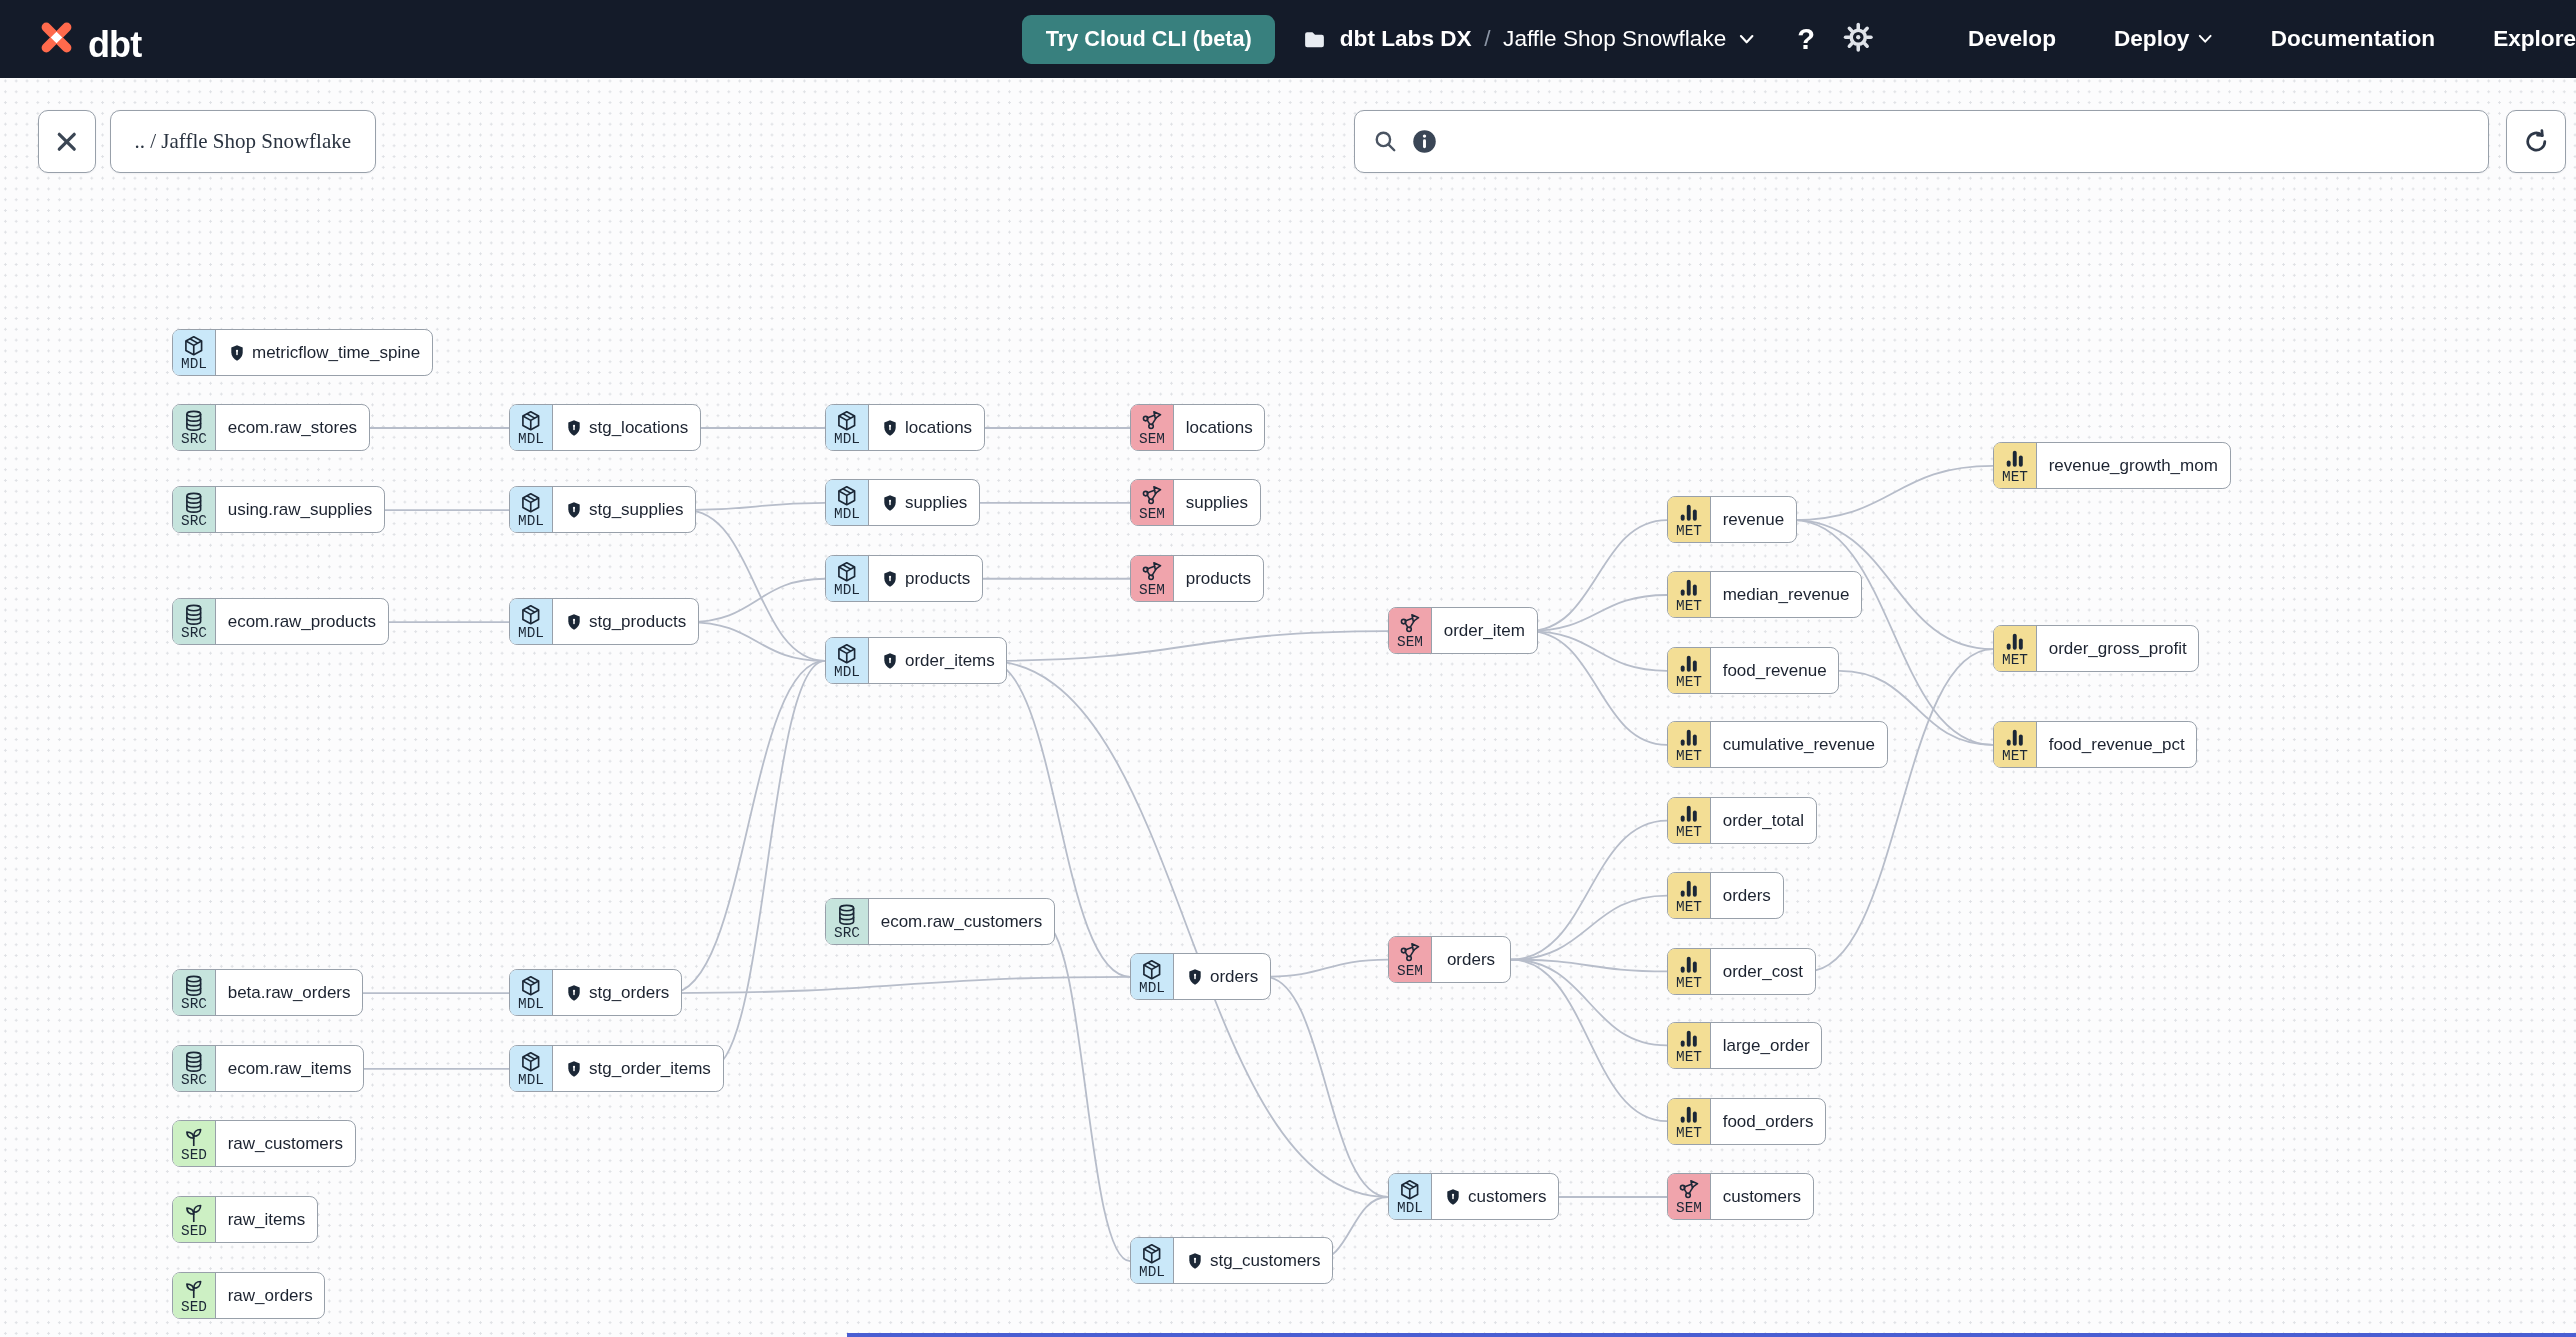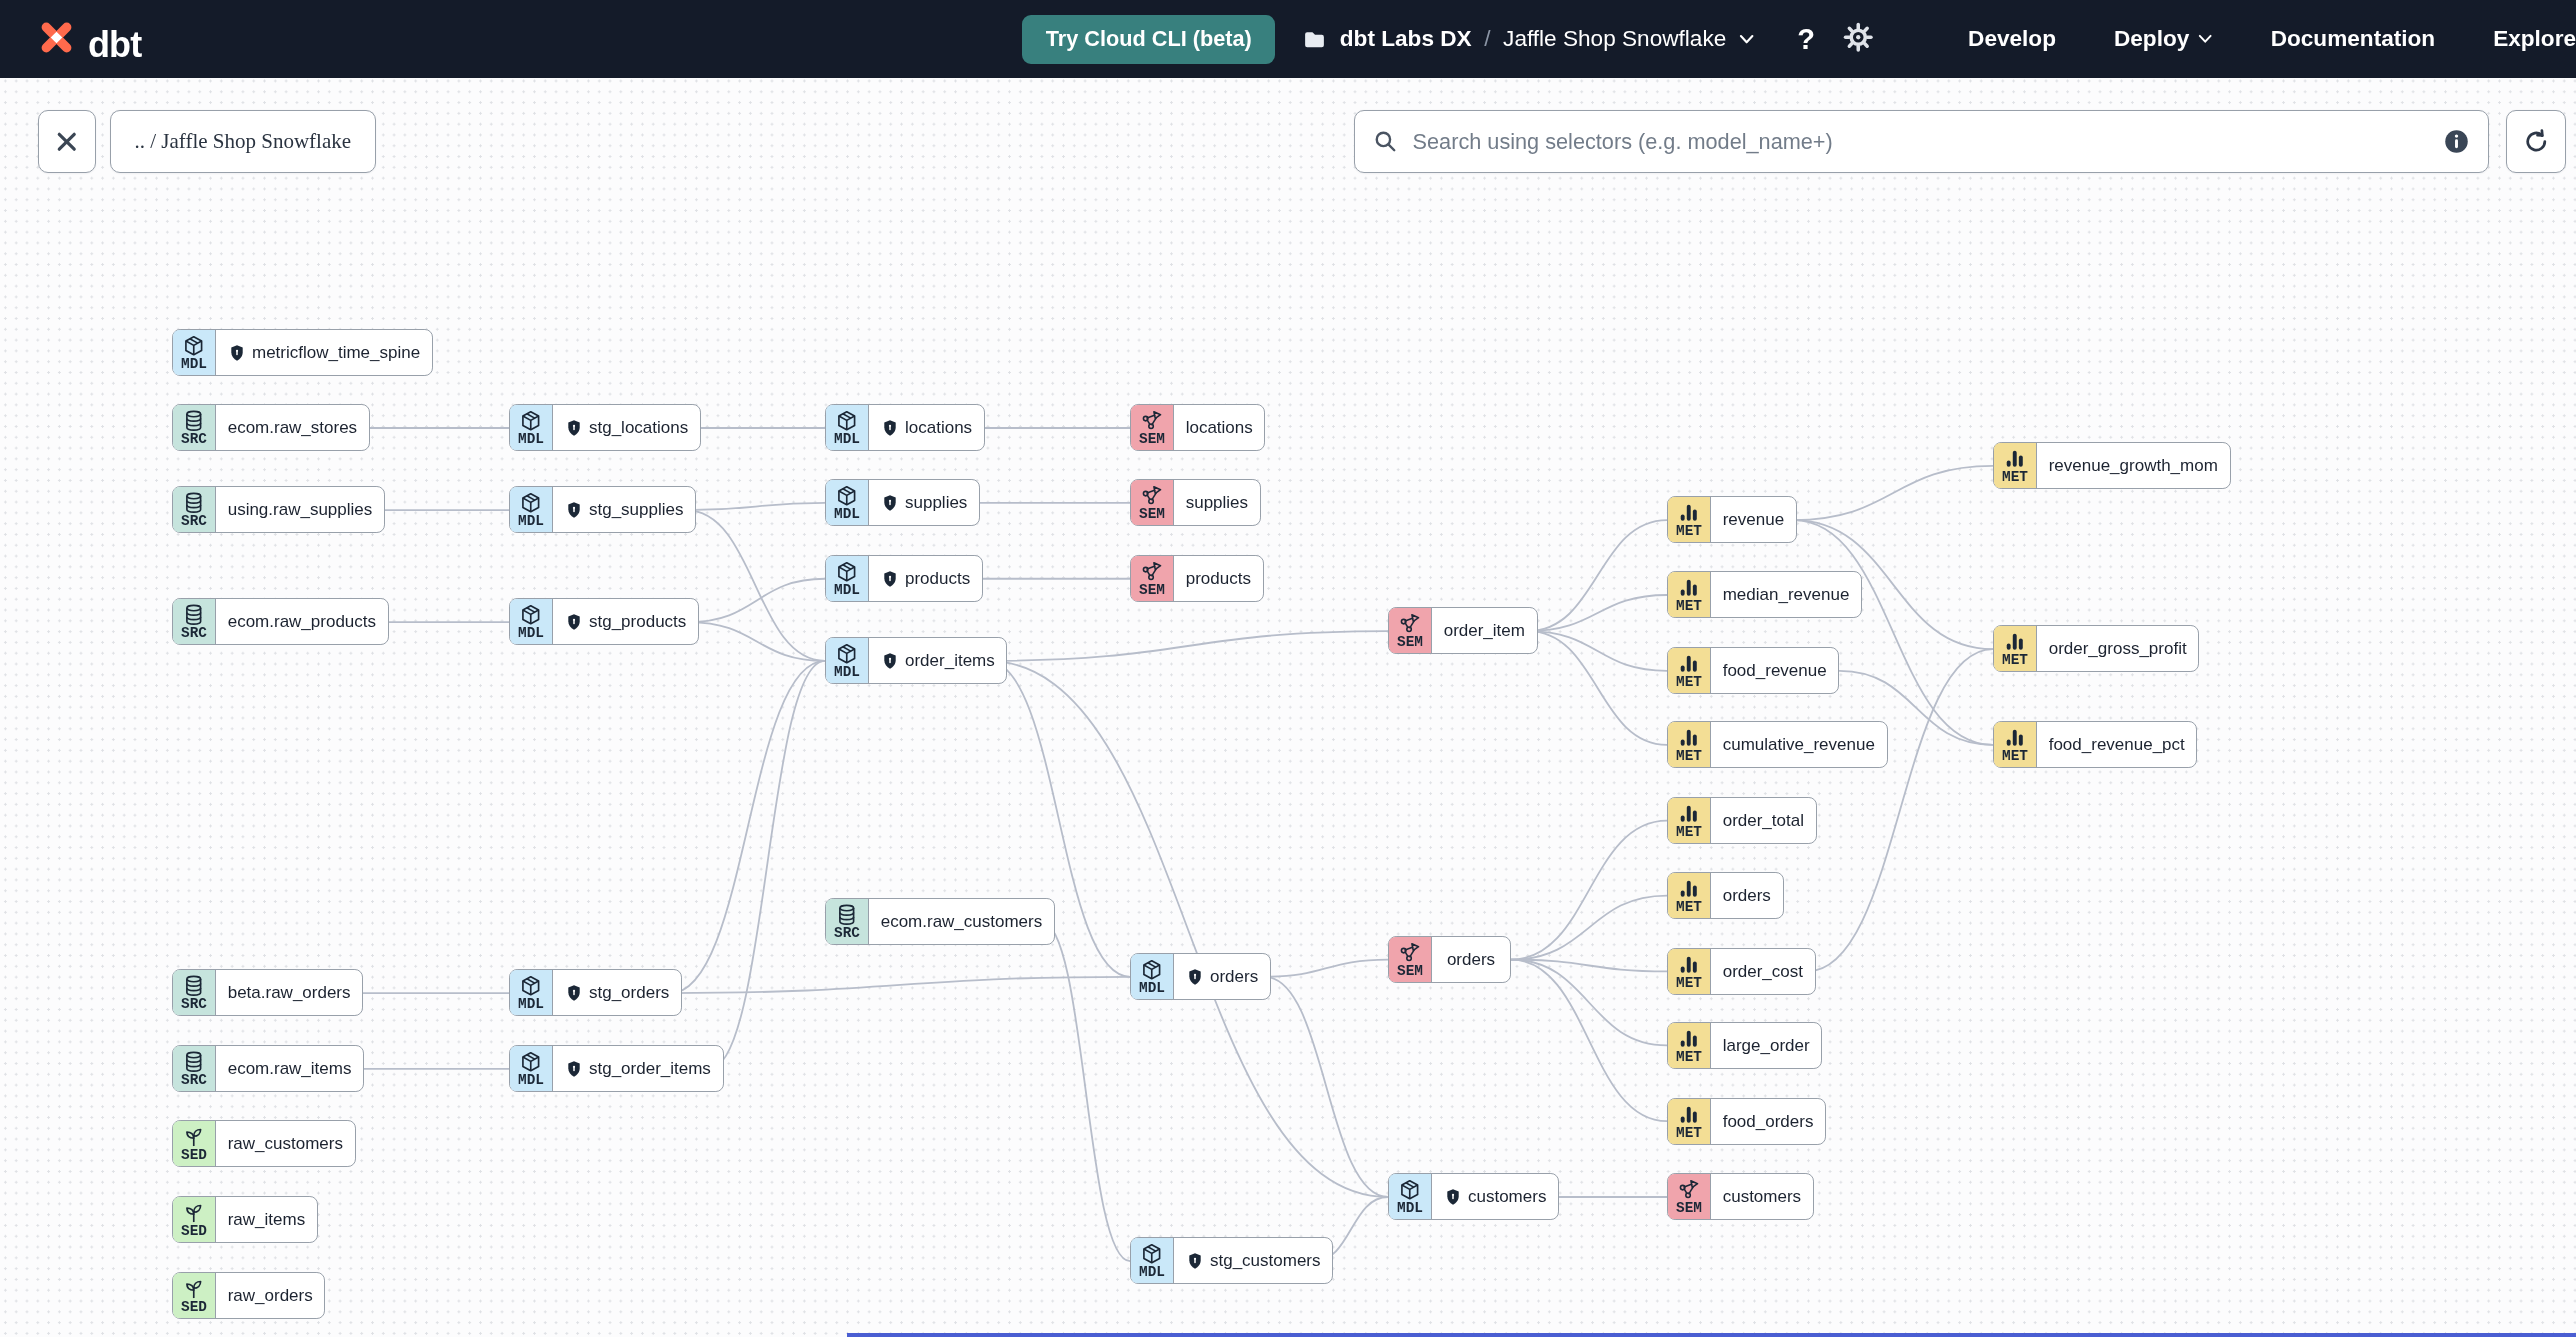--- a/index.html
+++ b/index.html
@@ -34,21 +34,21 @@
   #searchbox input{flex:1;border:none;outline:none;font-size:21.7px;color:#1c2330;
     font-family:inherit;background:transparent;}
   #searchbox input::placeholder{color:#727c89;}
   #refresh-btn{left:2506px;width:60px;justify-content:center;cursor:pointer;}
   
   .node{position:absolute;height:47px;display:inline-flex;box-sizing:border-box;
     background:#fff;border:1.4px solid #98a0aa;border-radius:8.1px;z-index:2;cursor:pointer;}
   .badge{width:42px;flex:0 0 42px;display:flex;flex-direction:column;align-items:center;
     justify-content:center;border-right:1.4px solid #98a0aa;border-radius:6.3px 0 0 6.3px;}
   .ntype{font-family:"Liberation Mono","DejaVu Sans Mono",monospace;font-size:14.4px;
-    font-weight:bold;color:#1b2736;line-height:14.4px;}
+    font-weight:normal;color:#1b2736;line-height:14.4px;}
   .nicon{display:flex;}
   .nbody{flex:1;display:flex;align-items:center;justify-content:center;gap:6.3px;
     padding:0 11.7px;white-space:nowrap;font-size:17px;color:#1c2330;font-weight:500;}
   .shield{display:flex;}
   #bottom-strip{position:absolute;left:847px;right:0;bottom:0;height:4.5px;background:#4a5ed2;z-index:6;}
 </style>
 </head>
 <body>
 
 <div id="canvas">
@@ -950,21 +950,20 @@
   </svg>
 </div>
 <div class="chip" id="breadcrumb">
   <span>.. / Jaffle Shop Snowflake</span>
 </div>
 <div class="chip" id="searchbox">
   <svg width="25" height="25" viewBox="0 0 24 24">
     <circle cx="10" cy="10" r="6.4" fill="none" stroke="#4a5462" stroke-width="2.3"></circle>
     <line x1="15" y1="15" x2="20.4" y2="20.4" stroke="#4a5462" stroke-width="2.3" stroke-linecap="round"></line>
   </svg>
-  <input type="text" placeholder="Search using selectors (e.g. model_name+)" style="">
   <svg width="27" height="27" viewBox="0 0 24 24">
     <circle cx="12" cy="12" r="10" fill="#3a4656"></circle>
     <circle cx="12" cy="7.2" r="1.5" fill="#fff"></circle>
     <rect x="10.7" y="10" width="2.6" height="8" rx="1.3" fill="#fff"></rect>
   </svg>
 </div>
 <div class="chip" id="refresh-btn">
   <svg width="27" height="27" viewBox="0 0 24 24">
     <path d="M19.4 12 A7.6 7.6 0 1 1 16.9 6.4" fill="none" stroke="#2d3747" stroke-width="2.4" stroke-linecap="round"></path>
     <polyline points="16.8,2.4 17.2,6.7 12.9,6.3" fill="none" stroke="#2d3747" stroke-width="2.4" stroke-linecap="round" stroke-linejoin="round"></polyline>

